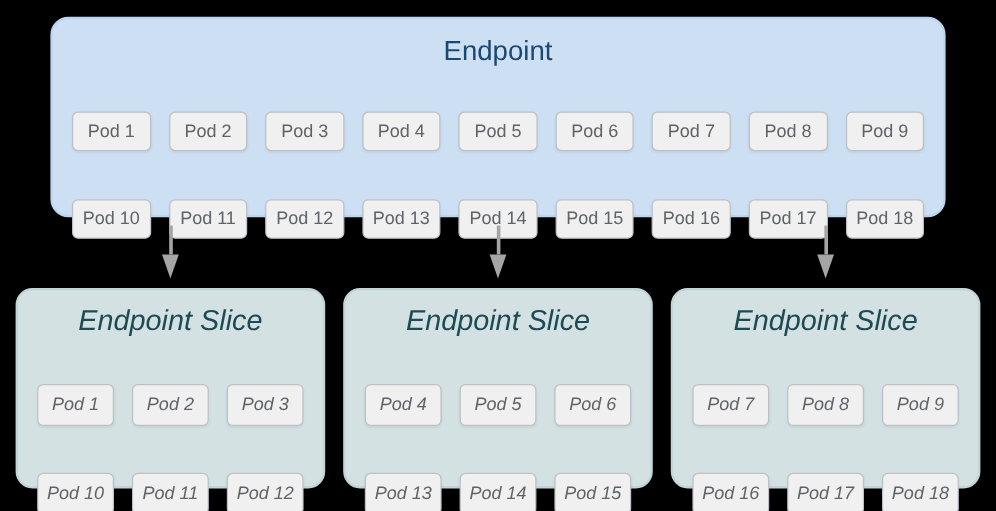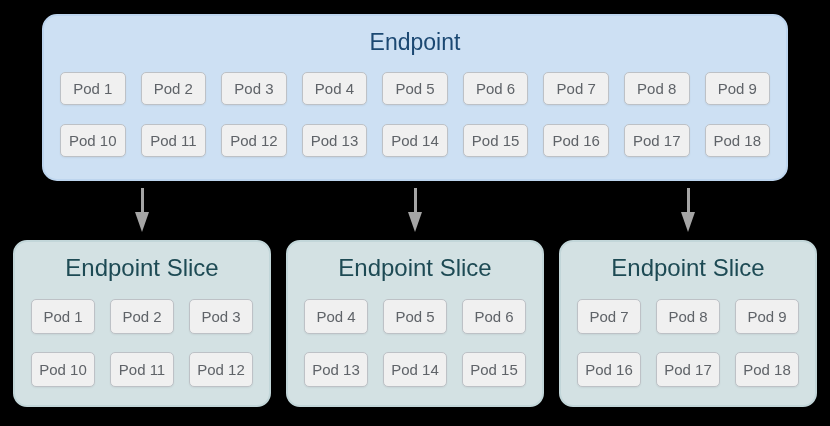--- a/index.html
+++ b/index.html
@@ -59,20 +59,21 @@
     background: var(--pod-fill, #f0f0f0);
     border: 1px solid var(--pod-border, #bdc1c6);
     border-radius: 5px;
     display: flex;
     align-items: center;
     justify-content: center;
     font-size: 15px;
     color: var(--pod-text, #5f6368);
     box-shadow: 0 1px 2px rgba(0,0,0,0.06);
     white-space: nowrap;
+    margin-top: 21px;
   }
 
   
   .arrow {
     position: absolute;
     top: 188px;
     width: 14px;
     height: 44px;
     display: flex;
     flex-direction: column;
@@ -97,20 +98,21 @@
   
   .slice-box {
     position: absolute;
     top: 240px;
     width: 258px;
     height: 167px;
     box-sizing: border-box;
     background: var(--slice-fill, #d3e1e3);
     border: 2px solid var(--slice-border, #c2d6d9);
     border-radius: 14px;
+    font-style: italic;
   }
   .slice-1 { left: 13px; }
   .slice-2 { left: 286px; }
   .slice-3 { left: 559px; }
   .slice-title {
     position: absolute;
     left: 0;
     right: 0;
     top: 12px;
     margin: 0;

